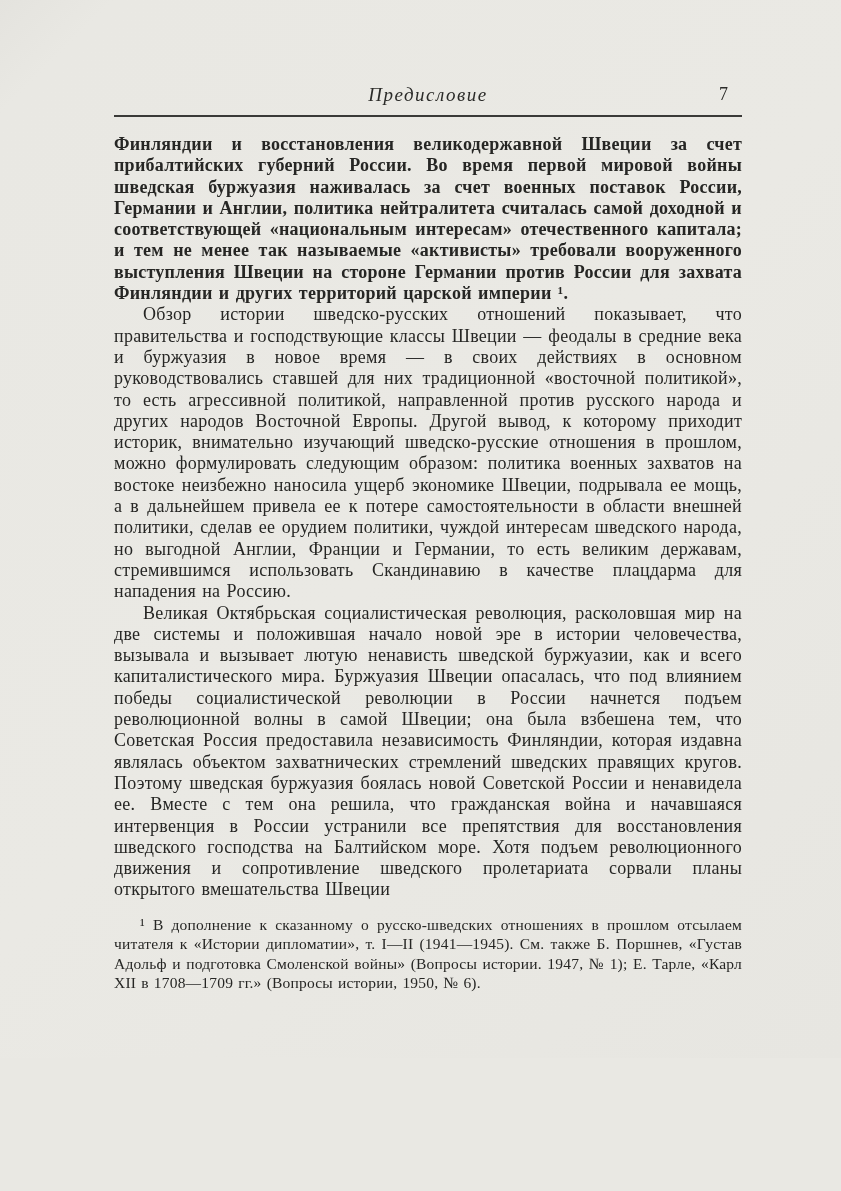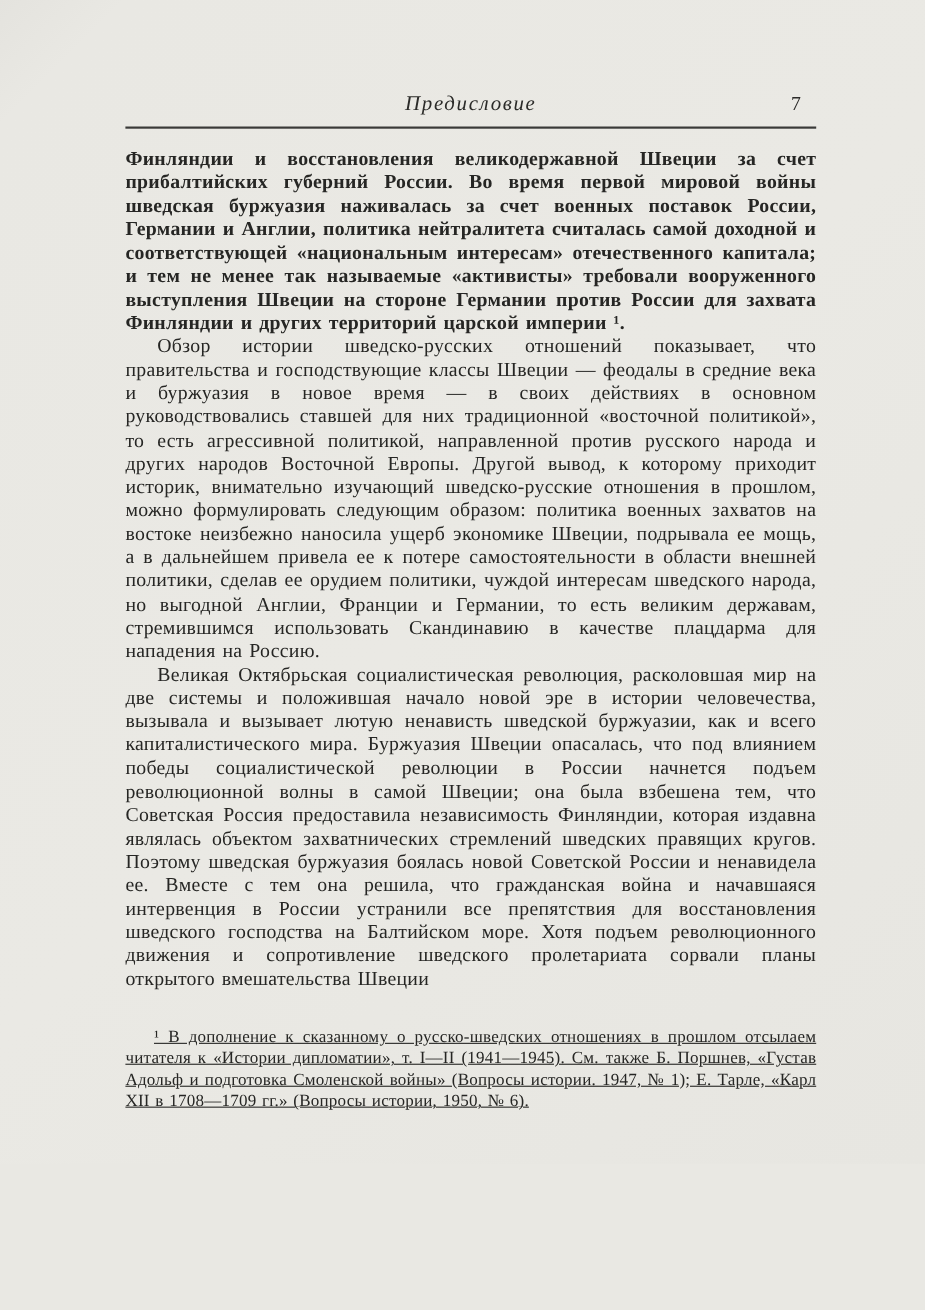--- a/index.html
+++ b/index.html
@@ -62,22 +62,21 @@
     text-align: justify;
     text-indent: 29px;
     letter-spacing: 0.25px;
     word-spacing: 1.5px;
   }
   .para.no-indent {
     text-indent: 0;
     font-weight: bold;
   }
   .footnote {
-    margin-top: 32px;
-    text-decoration: underline;
+    margin-top: 14px;
   }
   .footnote p {
     margin: 0;
     font-size: 15.5px;
     line-height: 19.6px;
     text-align: justify;
     text-indent: 26px;
     letter-spacing: 0.2px;
     word-spacing: 1px;
   }

